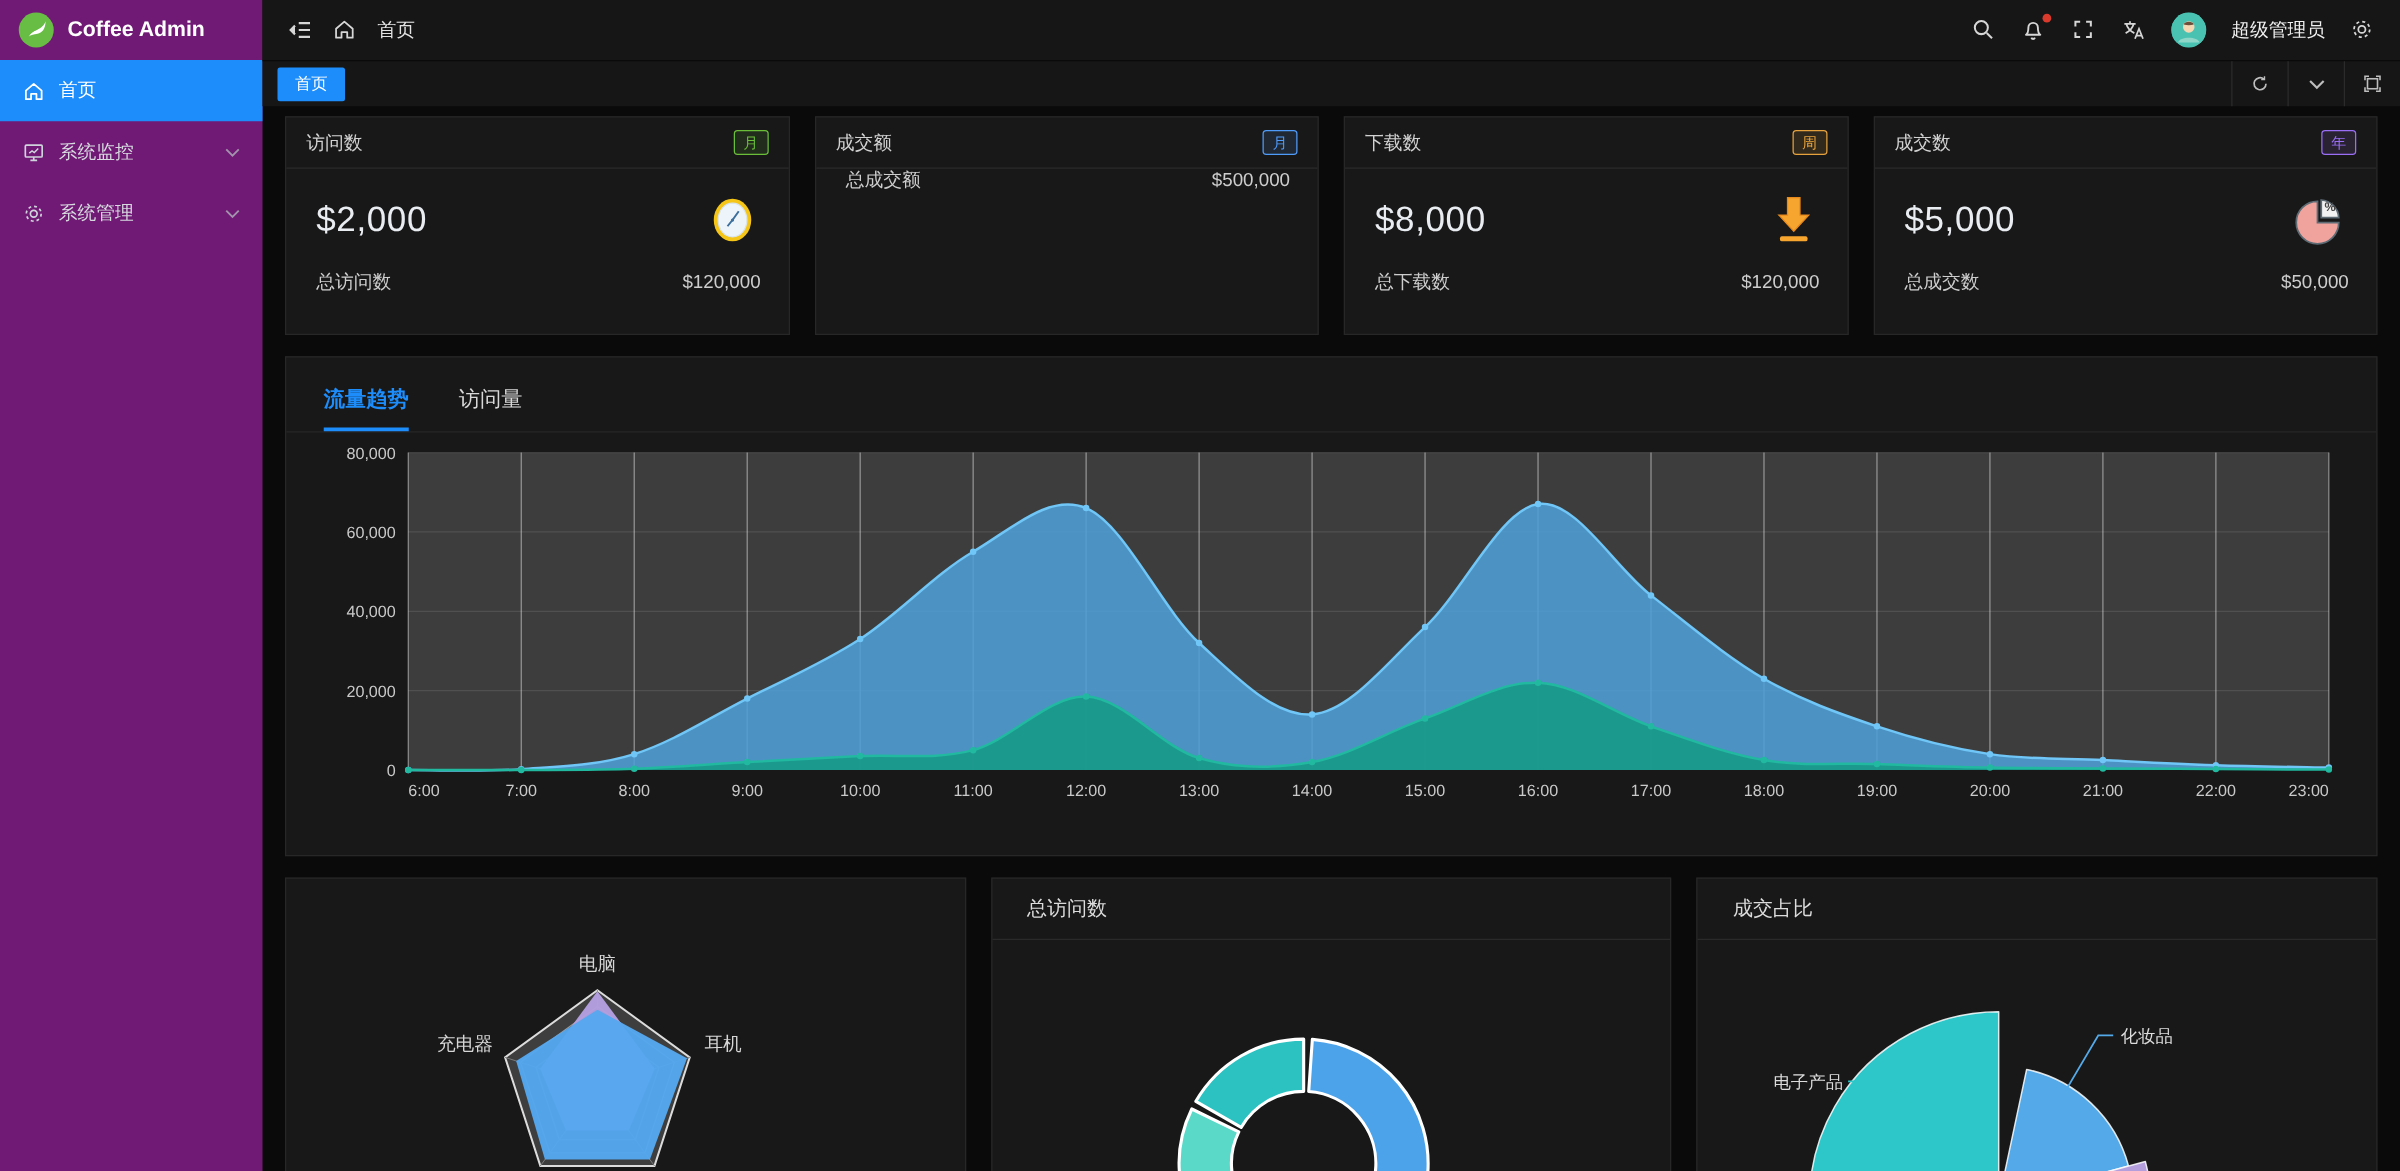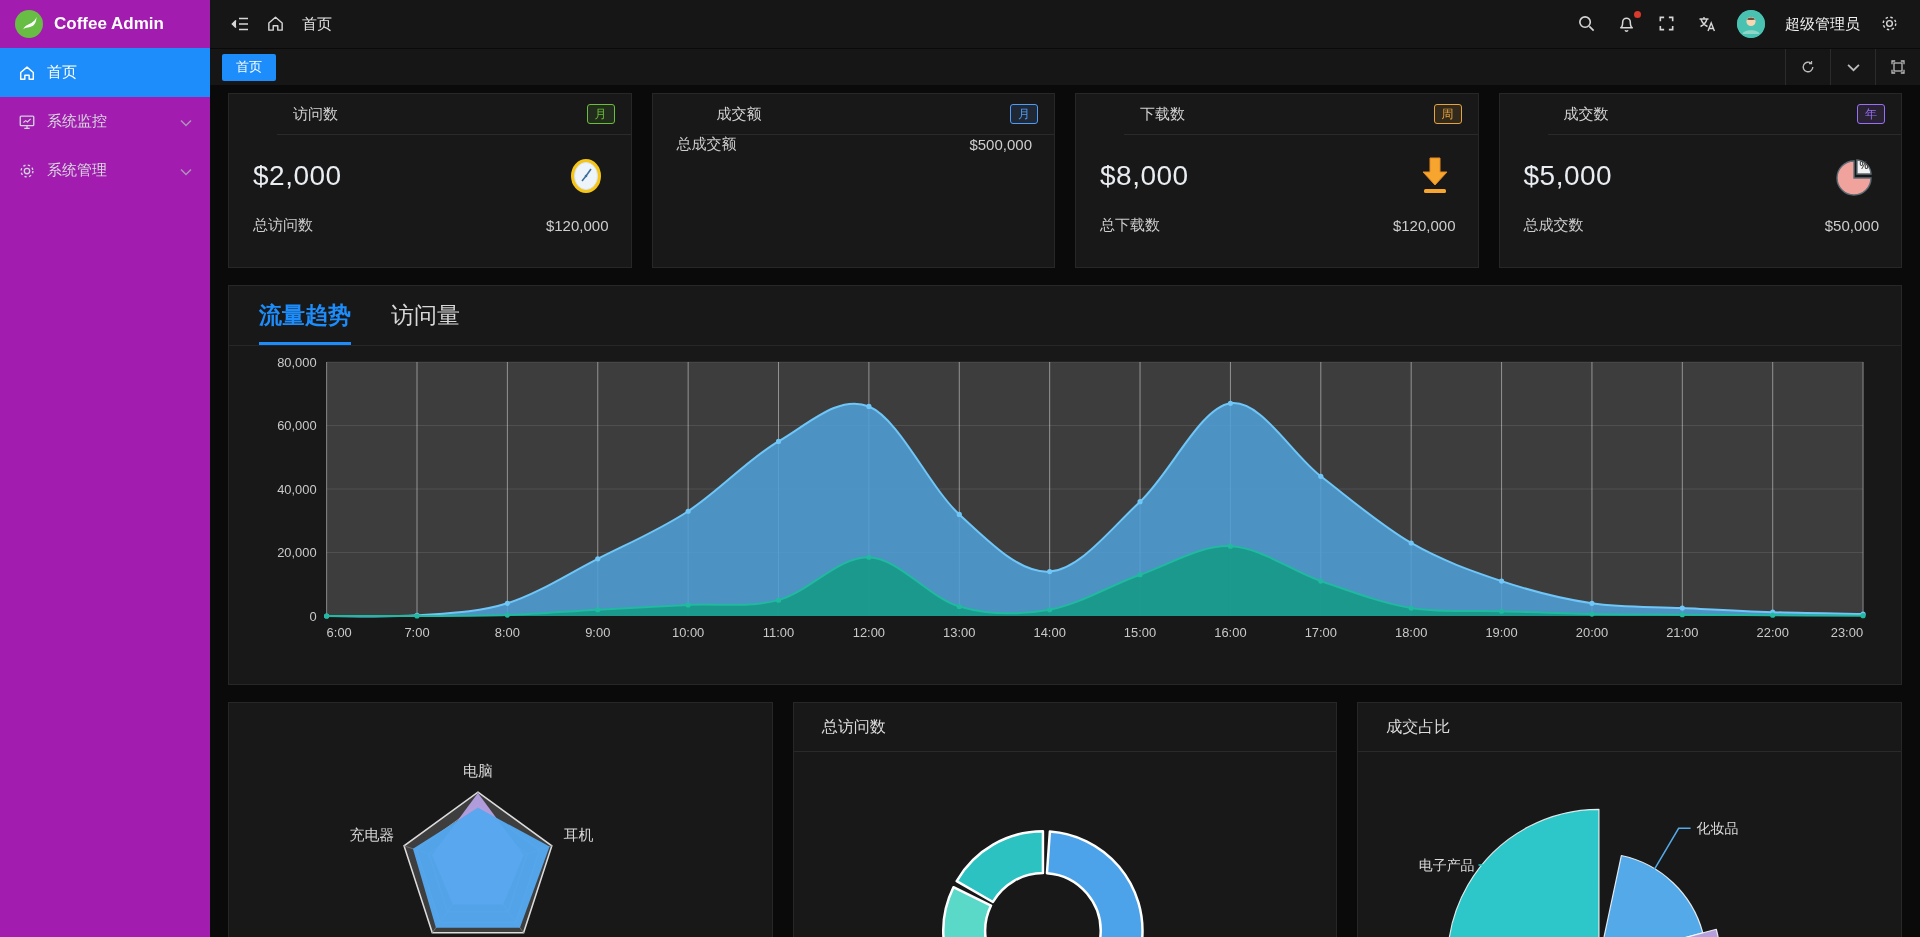--- a/index.html
+++ b/index.html
@@ -1,21 +1,21 @@
 <!DOCTYPE html>
 <html><head>
 <meta charset="utf-8">
 <style>
   * { margin:0; padding:0; box-sizing:border-box; }
   html,body { width:1920px; height:937px; overflow:hidden; background:#0a0a0a;
     font-family:"Liberation Sans","DejaVu Sans",sans-serif; color:#ddd; }
   .page { display:flex; width:1920px; height:937px; }
 
   
-  .sidebar { width:210px; height:937px; background:#a21caf; flex:none; }
+  .sidebar { width:210px; height:937px; background:#701a75; flex:none; }
   .logo-row { height:48px; display:flex; align-items:center; gap:10px; padding:0 14px; }
   .logo-title { font-size:17px; font-weight:bold; color:#fff; }
   .menu-item { height:49px; display:flex; align-items:center; gap:11px; padding:0 18px;
     font-size:15px; color:#d6d9de; cursor:pointer; }
   .menu-item.active { background:#1d8dfb; color:#fff; }
   .menu-item .chev { margin-left:auto; opacity:.8; }
   .mi-icon { width:18px; height:18px; flex:none; display:flex; }
 
   
   .main { flex:1; display:flex; flex-direction:column; min-width:0; }
@@ -31,30 +31,30 @@
   .tabbar { height:37px; background:#161616; border-top:1px solid #0a0a0a; display:flex; align-items:center; padding:0 0 0 12px; flex:none; }
   .tab-chip { background:#1d8dfb; color:#fff; font-size:13px; height:27px; display:flex; align-items:center; padding:0 14px; border-radius:2px; cursor:pointer; }
   .tab-tools { margin-left:auto; display:flex; height:100%; }
   .tool-cell { width:45px; height:100%; display:flex; align-items:center; justify-content:center; border-left:1px solid #2b2b2b; cursor:pointer; }
 
   
   .content { flex:1; padding:8px 18px 0 18px; overflow:hidden; }
   .card { background:#181818; border:1px solid #272727; }
   .stat-row { display:flex; gap:20px; }
   .stat-card { flex:1; height:175px; display:flex; flex-direction:column; }
-  .stat-head { height:41px; display:flex; align-items:center; justify-content:space-between; padding:0 16px; border-bottom:1px solid #2a2a2a; flex:none;margin-left:48px; }
+  .stat-head { height:41px; display:flex; align-items:center; justify-content:space-between; padding:0 16px; border-bottom:1px solid #2a2a2a; flex:none; }
   .stat-title { font-size:15px; color:#d2d2d2; }
   .stat-badge { font-size:12px; border:1px solid; border-radius:3px; padding:3px 7px; line-height:1; }
   .stat-body { flex:1; display:flex; align-items:center; justify-content:space-between; padding:0 26px 0 24px; }
   .stat-value { font-size:28px; font-weight:normal; color:#e9edf2; letter-spacing:.5px; }
   .stat-foot { display:flex; align-items:center; justify-content:space-between; padding:0 22px 32px 24px; font-size:15px; color:#cdcdcd; }
 
   .trend-card { margin-top:17px; height:400px; display:flex; flex-direction:column; }
   .trend-tabs { height:60px; display:flex; align-items:flex-end; gap:40px; padding:0 30px; border-bottom:1px solid #262626; flex:none; }
-  .trend-tab { font-size:23px; color:#d8d8d8; padding-bottom:14px; position:relative; cursor:pointer; }
+  .trend-tab { font-size:17px; color:#d8d8d8; padding-bottom:14px; position:relative; cursor:pointer; }
   .trend-tab.active { color:#1d8dfb; font-weight:bold; }
   .trend-tab.active::after { content:""; position:absolute; left:0; right:0; bottom:0; height:3px; background:#1d8dfb; }
   .trend-body { flex:1; padding:6px 20px 0 20px; }
 
   .bottom-row { margin-top:17px; display:flex; gap:20px; }
   .bottom-card { flex:1; height:330px; display:flex; flex-direction:column; min-width:0; }
   .bc-head { height:49px; display:flex; align-items:center; padding:0 28px; border-bottom:1px solid #2a2a2a; flex:none; }
   .bc-title { font-size:16px; color:#dcdcdc; }
   .bc-body { flex:1; overflow:hidden; }
 

